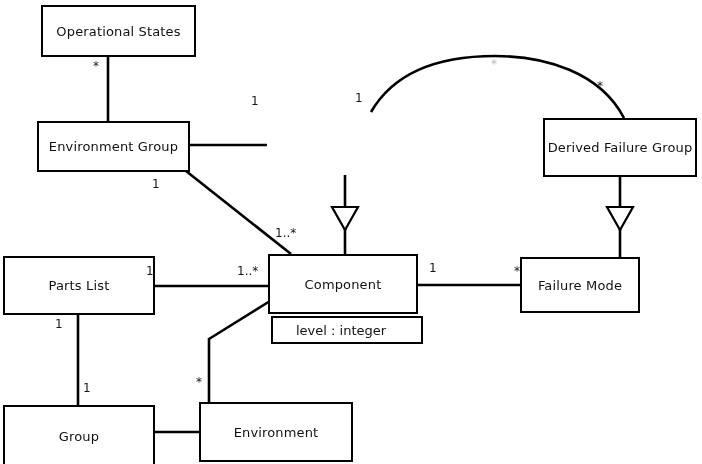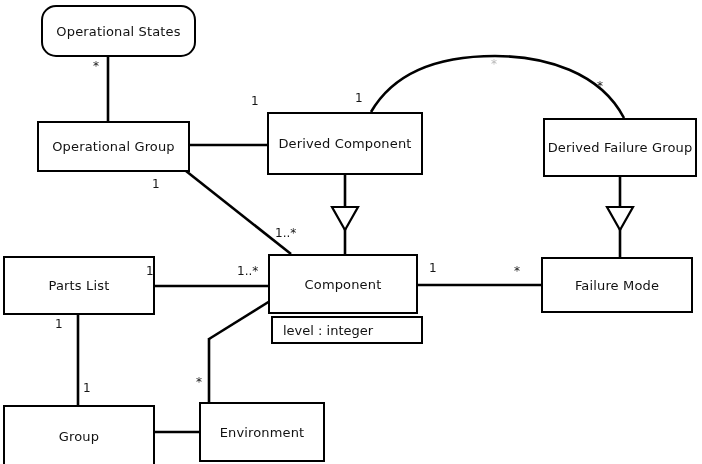--- a/index.html
+++ b/index.html
@@ -93,57 +93,54 @@
     <line x1="418" y1="285" x2="545" y2="285" stroke="#000000" stroke-width="2.6"></line>
 
     <line x1="78" y1="315" x2="78" y2="405" stroke="#000000" stroke-width="2.6"></line>
 
     <line x1="155" y1="432" x2="199" y2="432" stroke="#000000" stroke-width="2.6"></line>
 
     <line x1="209" y1="402" x2="209" y2="338" stroke="#000000" stroke-width="2.6"></line>
     <line x1="209" y1="339" x2="270" y2="301" stroke="#000000" stroke-width="2.6"></line>
   </svg>
 
-  <div class="uml-box" style="left:41px; top:5px; width:155px; height:52px;border-radius:15px;">
+  <div class="uml-box" style="left:41px; top:5px; width:155px; height:52px;">
     <span class="cls-name">Operational States</span>
   </div>
 
   <div class="uml-box" style="left:37px; top:121px; width:153px; height:51px;">
-    <span class="cls-name">Operational Group</span>
+    <span class="cls-name">Environment Group</span>
   </div>
 
-  <div class="uml-box" style="left:267px; top:112px; width:156px; height:63px;">
-    <span class="cls-name">Derived Component</span>
-  </div>
 
   <div class="uml-box" style="left:543px; top:118px; width:154px; height:59px;">
     <span class="cls-name">Derived Failure Group</span>
   </div>
 
   <div class="uml-box" style="left:268px; top:254px; width:150px; height:60px;">
     <span class="cls-name">Component</span>
   </div>
 
   <div class="uml-box" style="left:3px; top:256px; width:152px; height:59px;">
     <span class="cls-name">Parts List</span>
   </div>
 
-  <div class="attr-box" style="left:271px; top:316px; width:152px; height:28px;">
+  <div class="attr-box" style="left:271px; top:316px; width:152px; height:28px;padding-left:13px;">
     <span class="attr-text">level : integer</span>
   </div>
 
-  <div class="uml-box" style="left:541px; top:257px; width:152px; height:56px;">
+  <div class="uml-box" style="left:520px; top:257px; width:120px; height:56px;">
     <span class="cls-name">Failure Mode</span>
   </div>
 
   <div class="uml-box" style="left:3px; top:405px; width:152px; height:62px;">
     <span class="cls-name">Group</span>
   </div>
 
-  <div class="uml-box" style="left:199px; top:402px; width:126px; height:60px;">
+  <div class="uml-box" style="left:199px; top:402px; width:154px; height:60px;">
     <span class="cls-name">Environment</span>
   </div>
 
   <span class="mult" style="left:93px; top:60px;">*</span>
 
   <span class="mult" style="left:251px; top:95px;">1</span>
 
   <span class="mult" style="left:152px; top:178px;">1</span>
 
   <span class="mult" style="left:355px; top:92px;">1</span>

